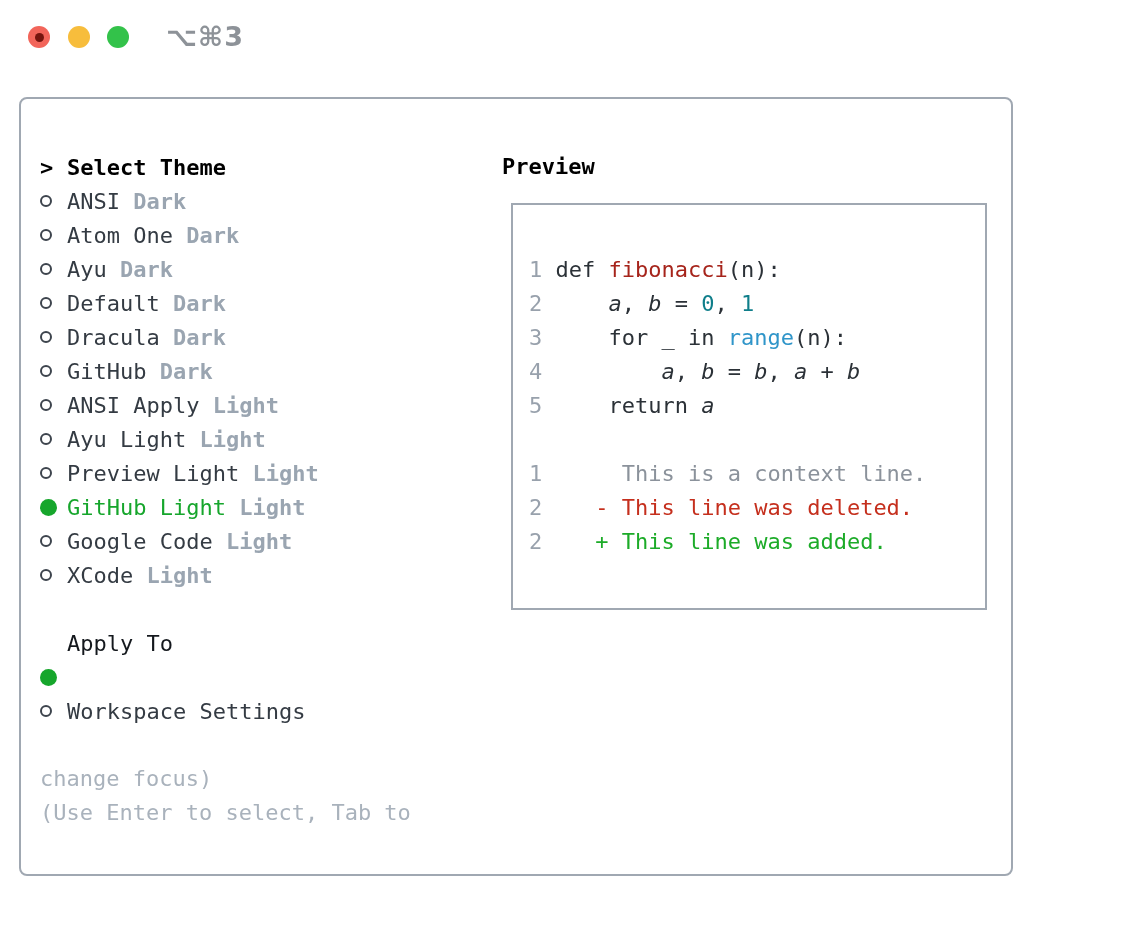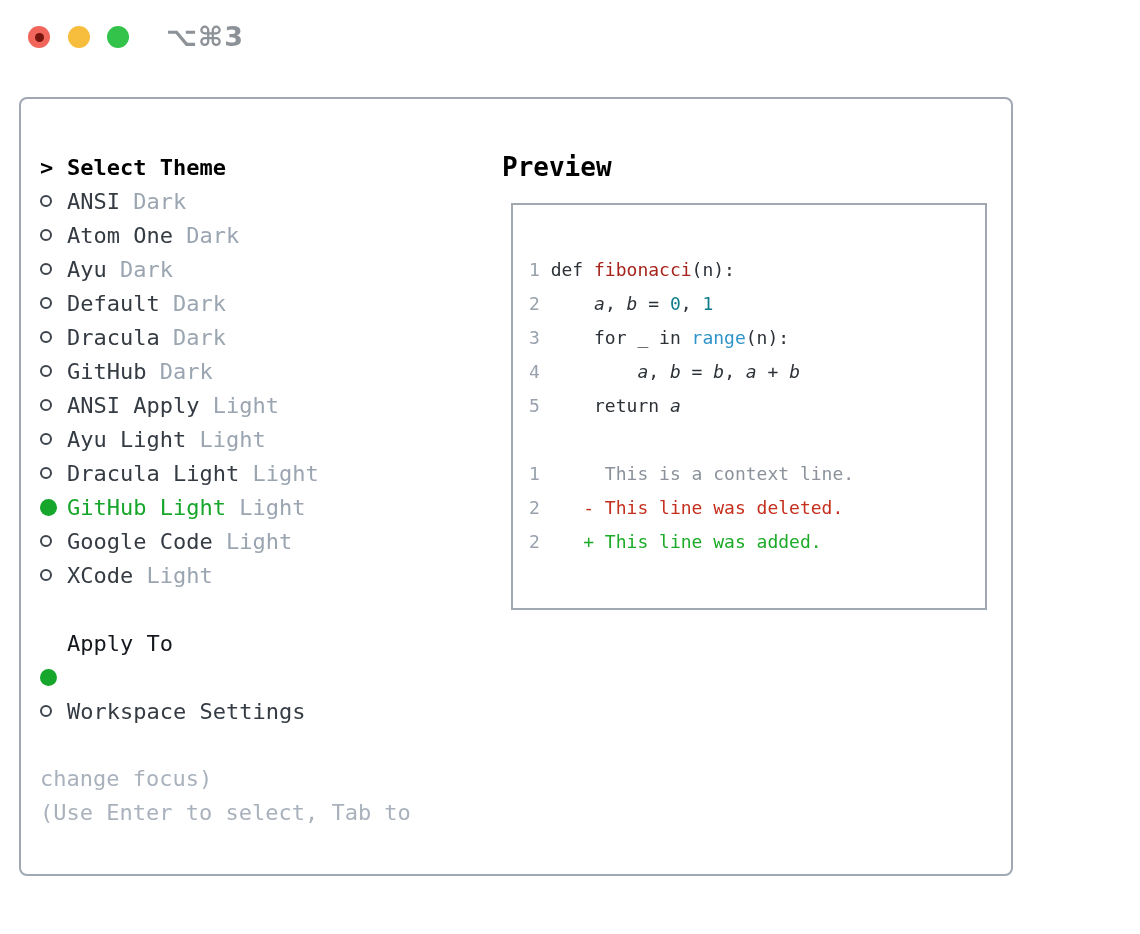--- a/index.html
+++ b/index.html
@@ -51,34 +51,34 @@
   
   .left-col{position:absolute;left:19px;top:51px;font-size:22px;color:var(--text-dark);}
   .row{height:34px;display:flex;align-items:center;white-space:pre;}
   .slot{width:27px;display:flex;align-items:center;flex:0 0 27px;}
   .prompt{font-weight:bold;color:#000;}
   .header-text{font-weight:bold;color:#000;}
   .radio{width:12px;height:12px;border:2px solid #3d444d;border-radius:50%;}
   .radio.selected{width:17px;height:17px;border:none;background:var(--accent-green);}
   .opt-name{color:var(--text-dark);}
   .opt-name.selected{color:var(--accent-green);}
-  .opt-tag{color:var(--muted-tag);}
+  .opt-tag{color:var(--muted-tag);font-weight:bold;}
   .section-label{color:#14181d;text-align:center;}
   .help-line{height:34px;line-height:34px;color:var(--help-gray);white-space:pre;}
   
   .preview-title{
     position:absolute;left:481px;top:51px;height:34px;line-height:34px;
-    font-size:26px;font-weight:bold;color:#000;white-space:pre;
+    font-size:22px;font-weight:bold;color:#000;white-space:pre;
   }
   .preview-box{
     position:absolute;left:490px;top:104px;width:476px;height:407px;
     border:2px solid var(--border-gray);background:#fff;
     padding:48px 0 0 16px;overflow:hidden;
   }
-  .code-line{height:34px;line-height:34px;font-size:18px;white-space:pre;}
+  .code-line{height:34px;line-height:34px;font-size:22px;white-space:pre;}
   .gutter{color:var(--gutter-gray);}
   .tk-t{color:#2b3137;}
   .tk-fn{color:var(--func-red);}
   .tk-lit{color:var(--number-teal);}
   .tk-bi{color:var(--builtin-blue);margin-top:17px;}
   .tk-v{color:#2b3137;font-style:italic;}
   .tk-ctx{color:var(--context-gray);}
   .tk-del{color:var(--diff-red);}
   .tk-add{color:var(--diff-add-green);}
 </style>
@@ -122,21 +122,21 @@
           <div class="row option-row">
     <span class="slot"><span class="radio"></span></span><span class="opt-name">GitHub</span><span class="opt-tag"> Dark</span>
   </div>
           <div class="row option-row">
     <span class="slot"><span class="radio"></span></span><span class="opt-name">ANSI Apply</span><span class="opt-tag"> Light</span>
   </div>
           <div class="row option-row">
     <span class="slot"><span class="radio"></span></span><span class="opt-name">Ayu Light</span><span class="opt-tag"> Light</span>
   </div>
           <div class="row option-row">
-    <span class="slot"><span class="radio"></span></span><span class="opt-name">Dracula Light</span><span class="opt-tag"> Light</span>
+    <span class="slot"><span class="radio"></span></span><span class="opt-name">Preview Light</span><span class="opt-tag"> Light</span>
   </div>
           <div class="row option-row">
     <span class="slot"><span class="radio selected"></span></span><span class="opt-name selected">GitHub Light</span><span class="opt-tag"> Light</span>
   </div>
           <div class="row option-row">
     <span class="slot"><span class="radio"></span></span><span class="opt-name">Google Code</span><span class="opt-tag"> Light</span>
   </div>
           <div class="row option-row">
     <span class="slot"><span class="radio"></span></span><span class="opt-name">XCode</span><span class="opt-tag"> Light</span>
   </div>

